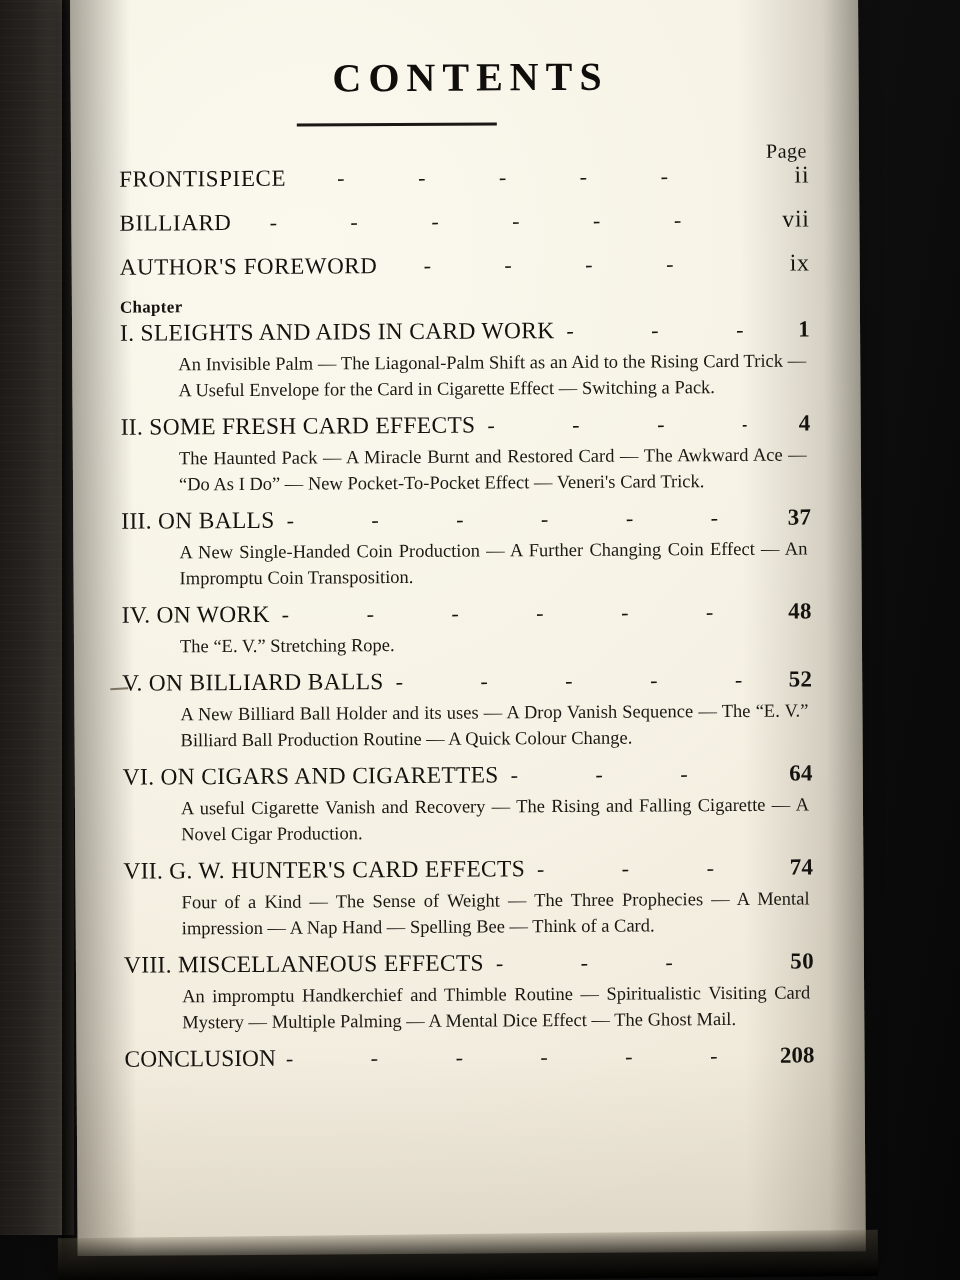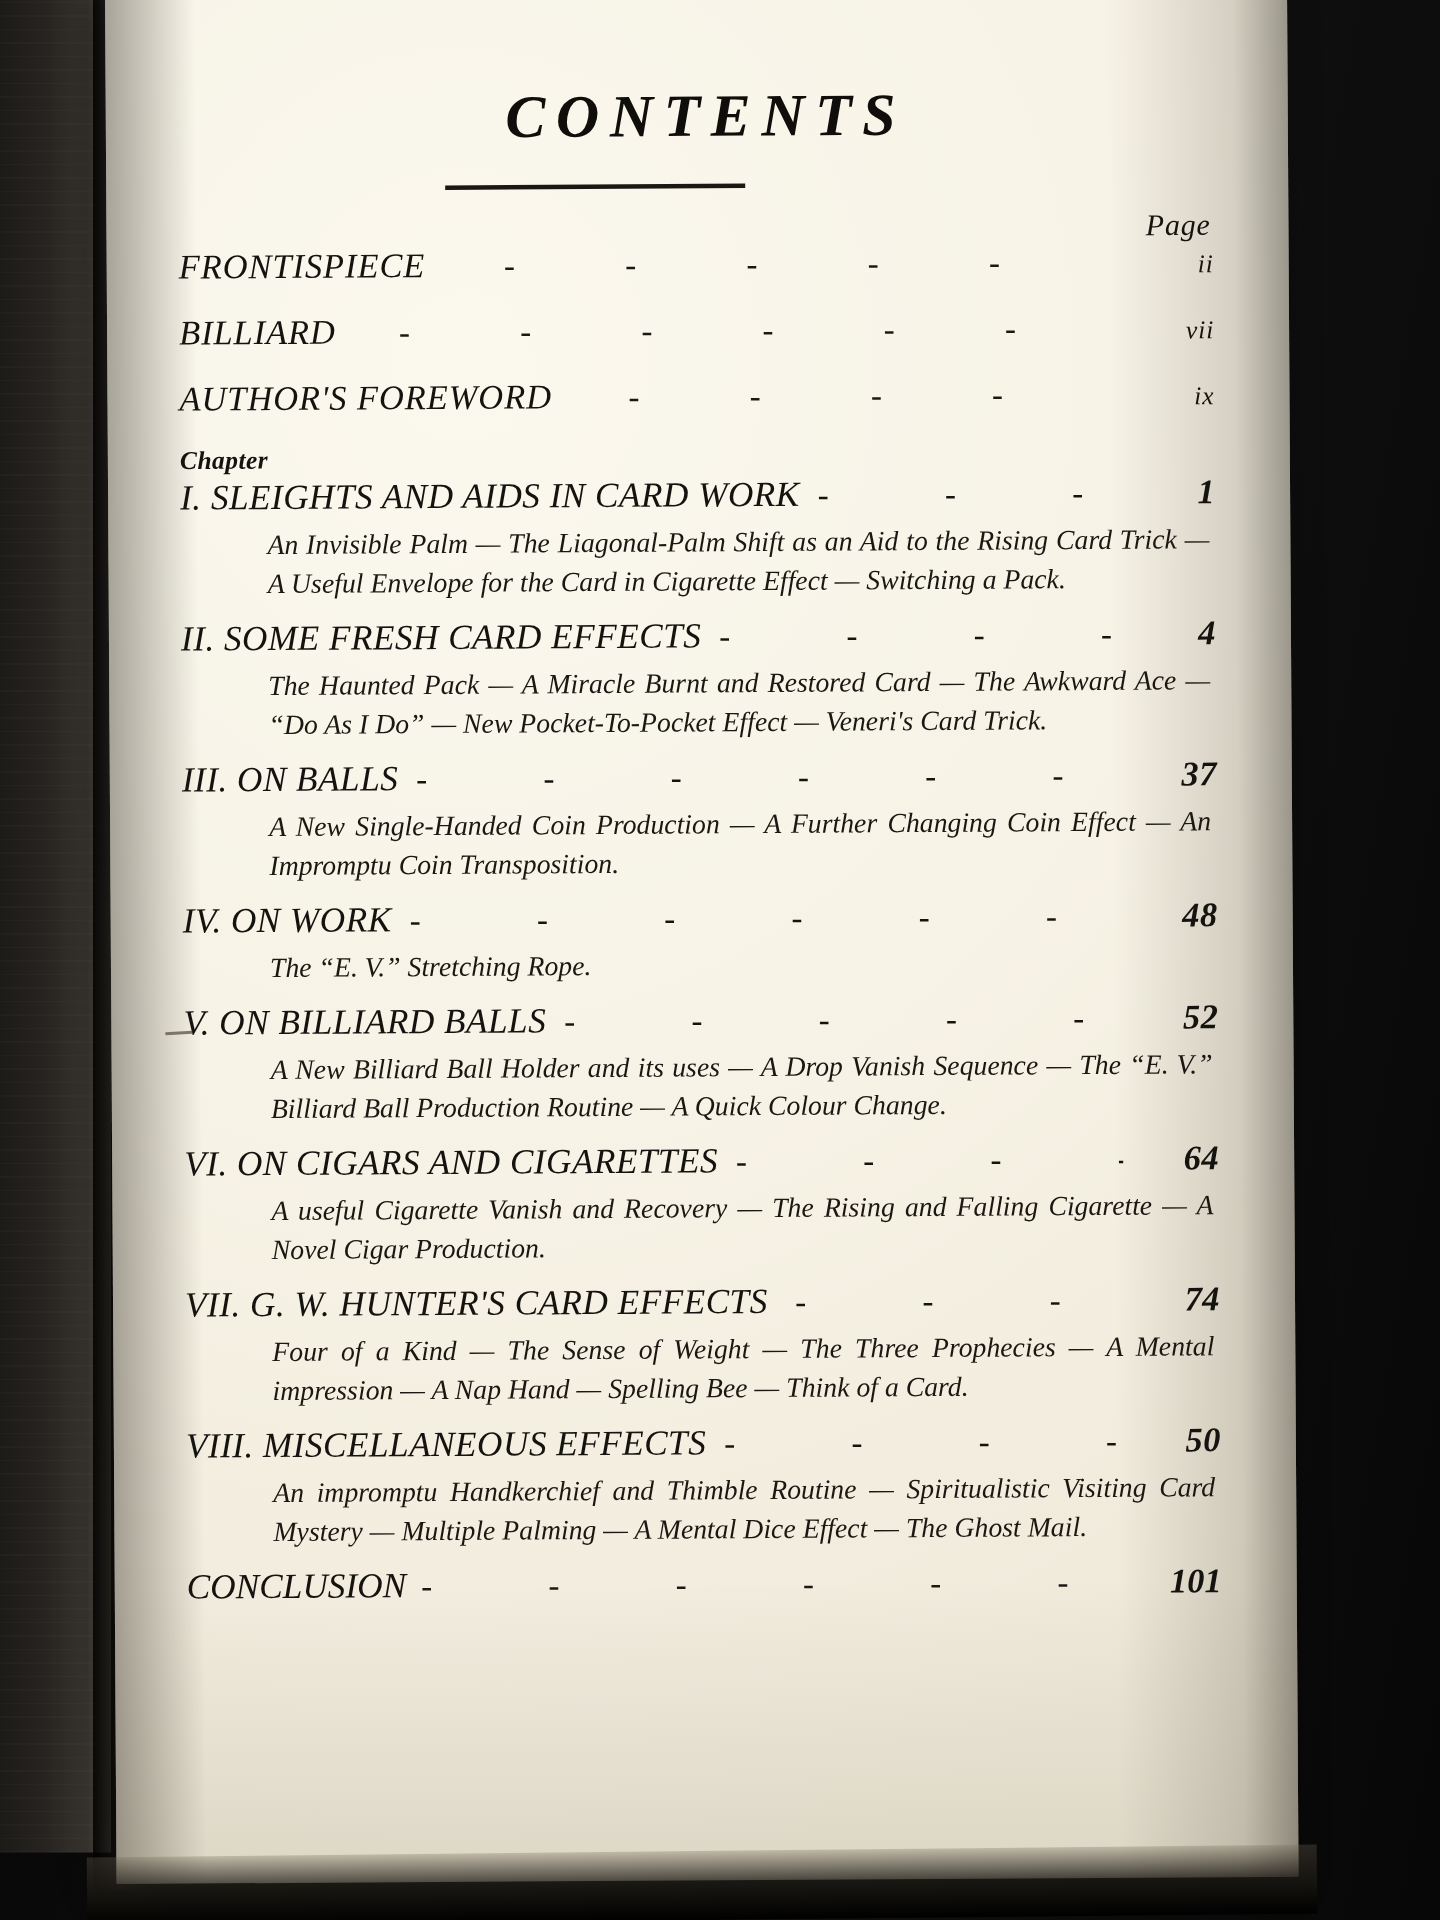--- a/index.html
+++ b/index.html
@@ -13,21 +13,20 @@
     overflow: hidden;
     font-family: "Liberation Serif", serif;
   }
 
   #scene {
     position: relative;
     width: 960px;
     height: 1280px;
     background: #0f172a;
     overflow: hidden;
-    font-style: italic;
   }
 
   
   .bg-dark {
     position: absolute;
     inset: 0;
     background:
       linear-gradient(100deg, #050505 0%, #0c0c0c 35%, #141414 55%, #070707 100%);
   }
 
@@ -151,21 +150,21 @@
     color: #1a1714;
     font-size: 22px;
     letter-spacing: 34px;
     text-align: center;
     overflow: hidden;
     white-space: nowrap;
   }
   .fm-page {
     width: 56px;
     text-align: right;
-    font-size: 17px;
+    font-size: 24px;
   }
   .page-word {
     position: absolute;
     right: 2px;
     top: -22px;
     font-size: 20px;
     letter-spacing: .5px;
   }
 
   .chapter-word {
@@ -346,21 +345,21 @@
           <span class="ch-title">VIII. MISCELLANEOUS EFFECTS</span>
           <span class="ch-dashes">-    -    -    -</span>
           <span class="ch-page">50</span>
         </div>
         <div class="ch-desc">An impromptu Handkerchief and Thimble Routine — Spiritualistic Visiting Card Mystery — Multiple Palming — A Mental Dice Effect — The Ghost Mail.</div>
       </div>
 
       <div class="conclusion-row">
         <span class="ch-title">CONCLUSION</span>
         <span class="fm-dashes">-    -    -    -    -    -    -</span>
-        <span class="ch-page">101</span>
+        <span class="ch-page">208</span>
       </div>
 
     </div>
 
     <div class="pencil-mark"></div>
   </div>
 
   <div class="page-bottom-curl"></div>
 </div>
 

